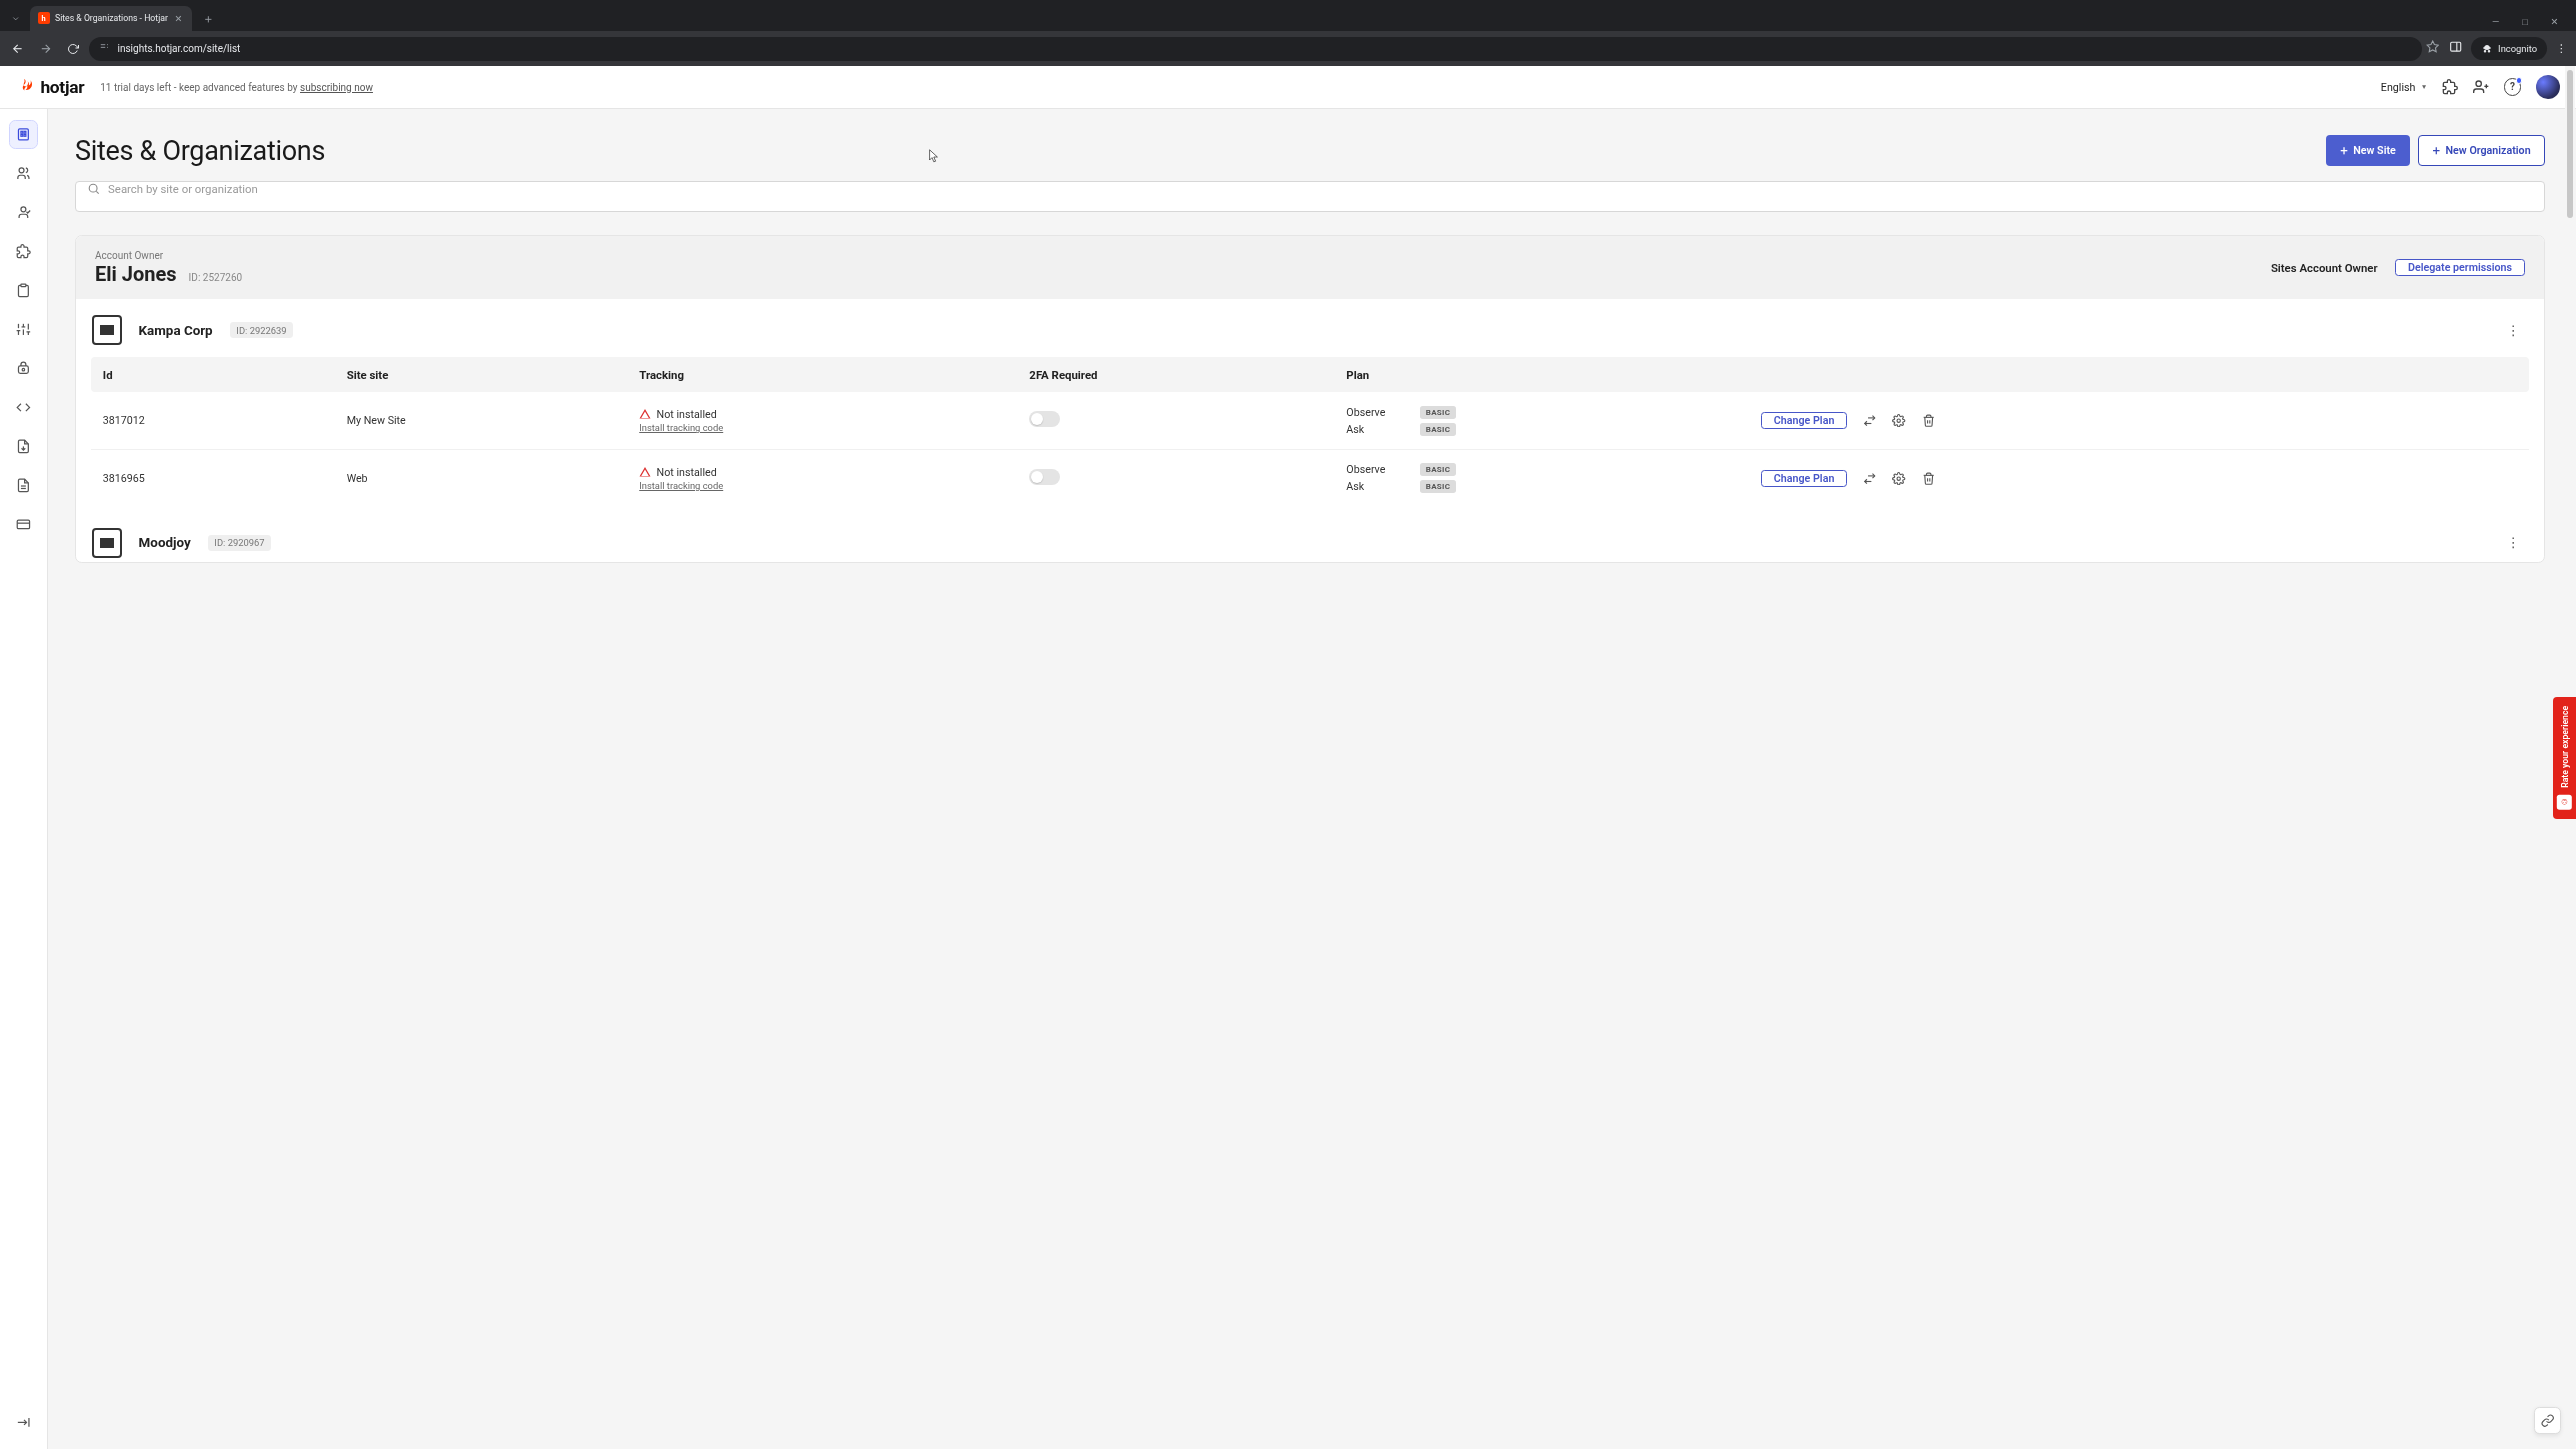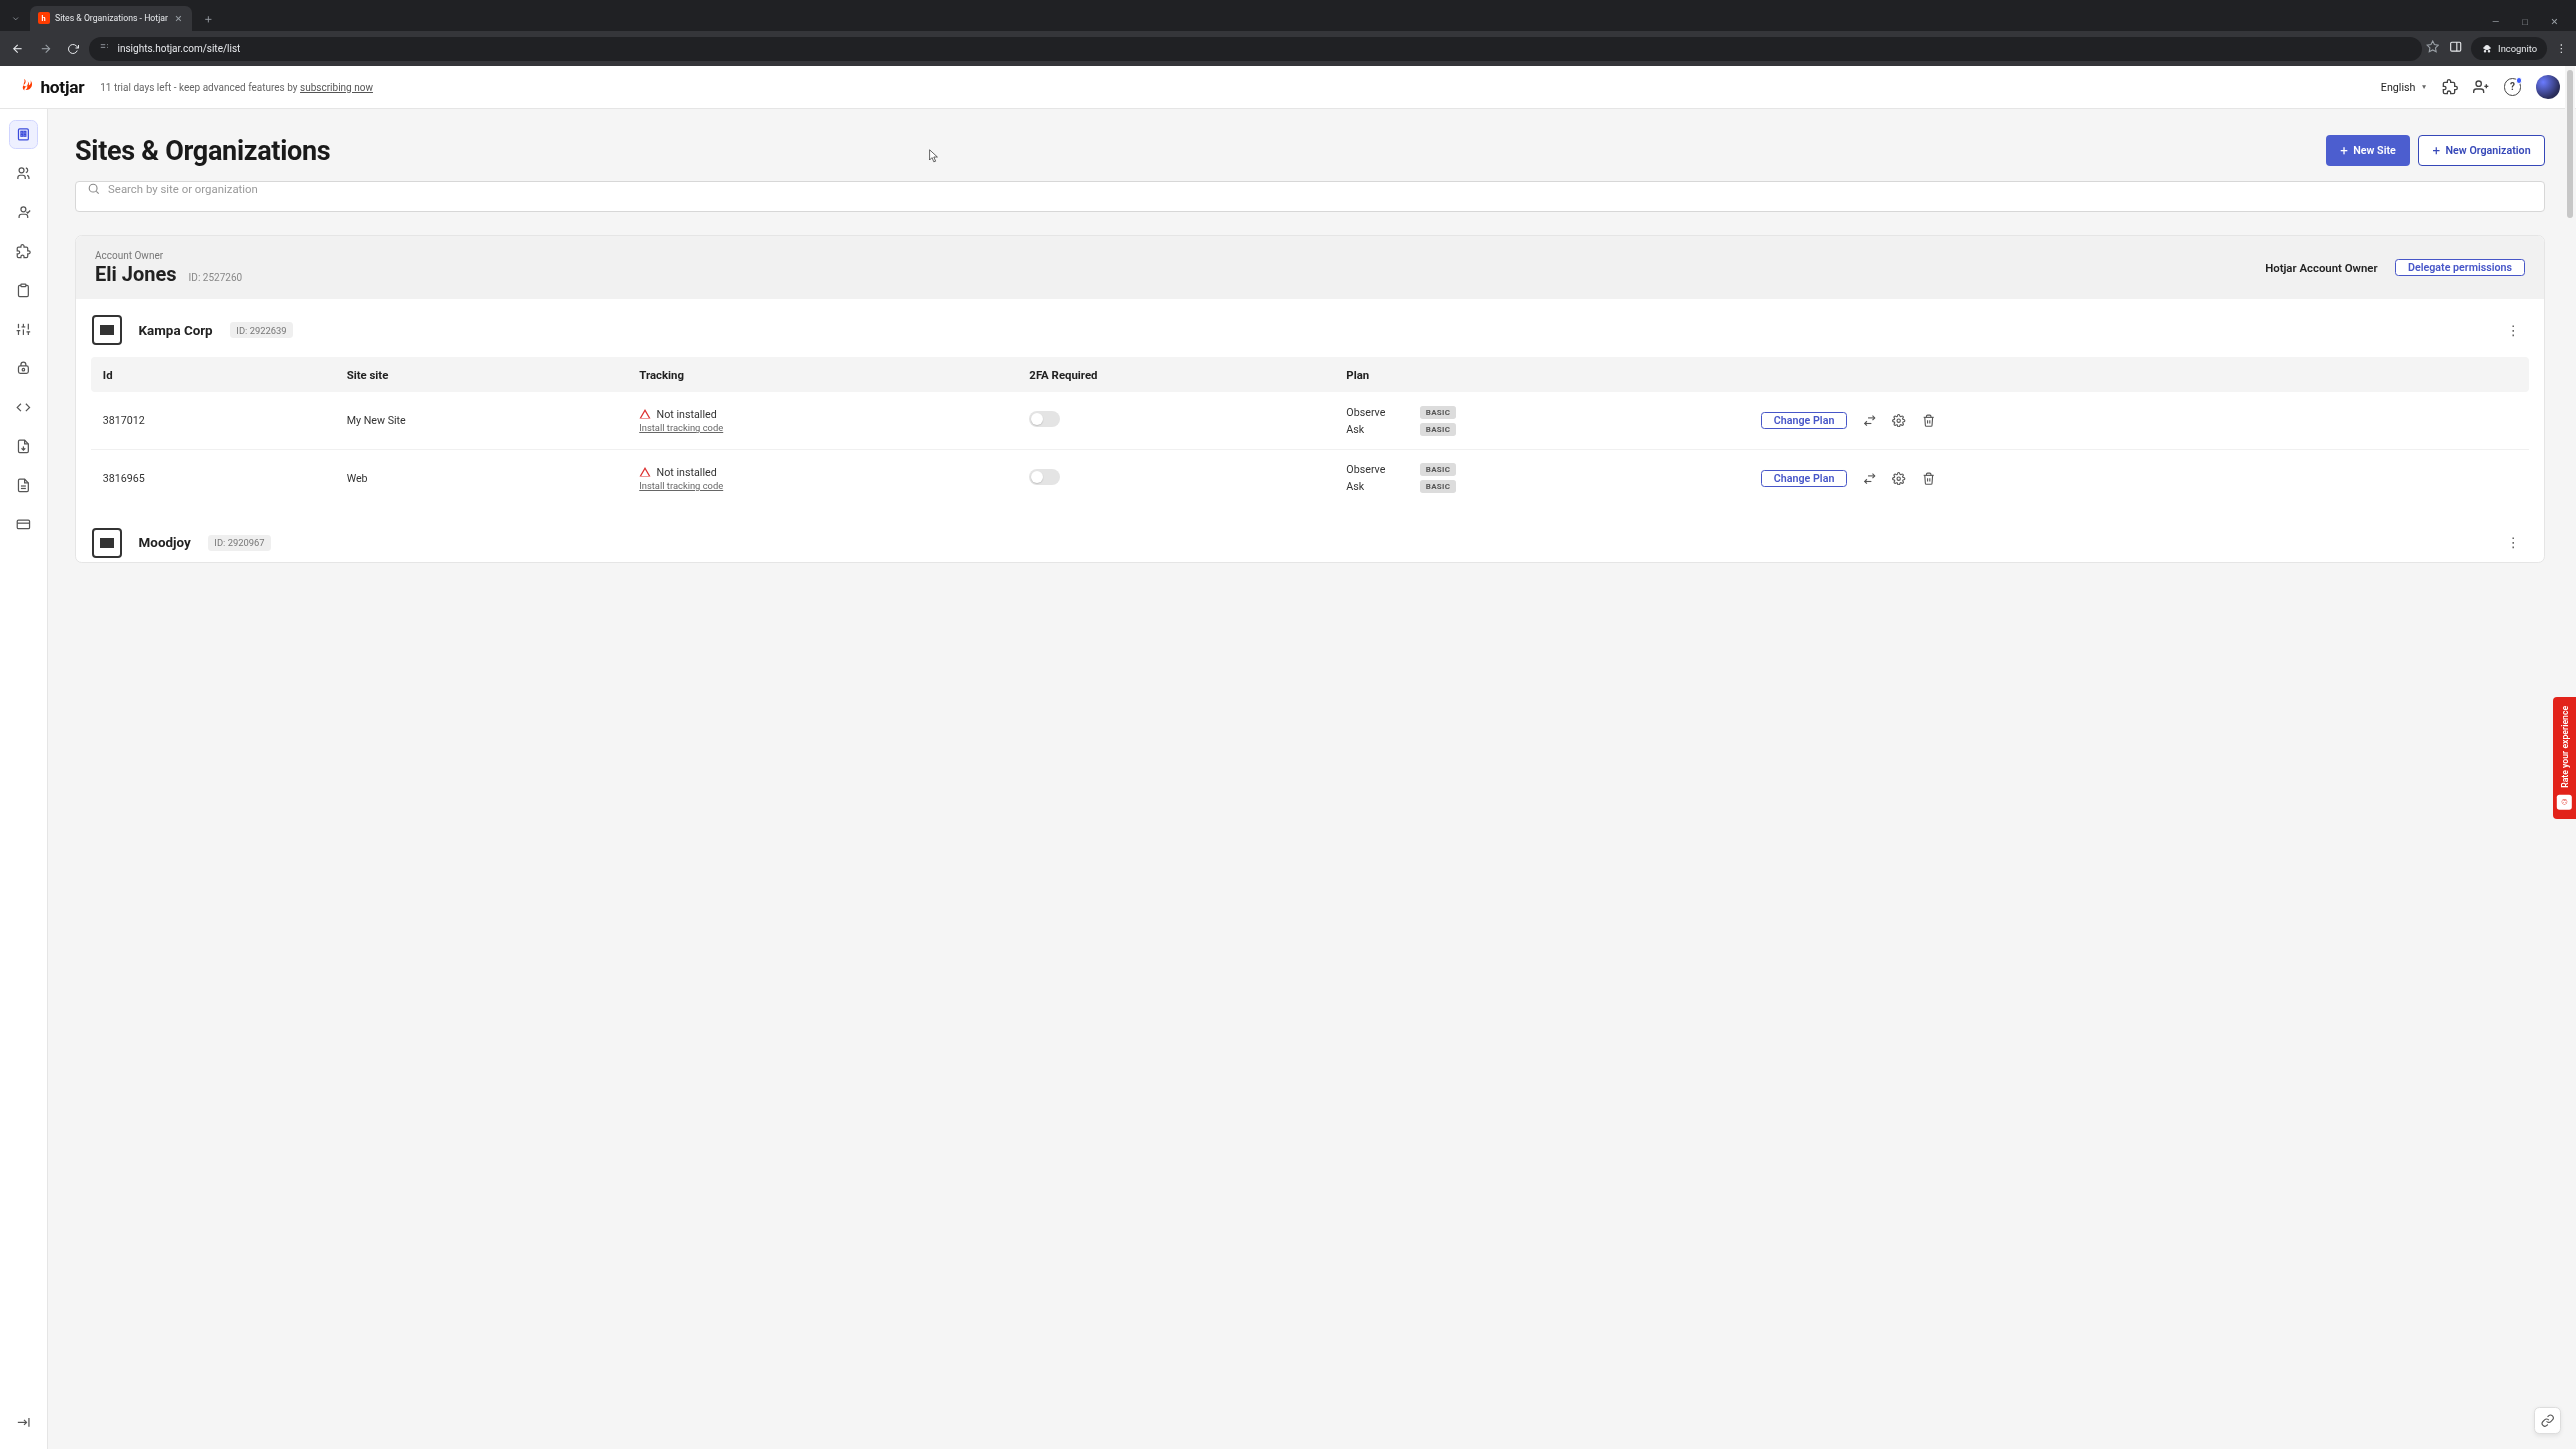--- a/index.html
+++ b/index.html
@@ -45,21 +45,21 @@
 
   .body { flex:1; display:flex; overflow:hidden; }
   .leftnav { width: 48px; background:#fff; border-right:0.7px solid #e5e5e5; display:flex; flex-direction:column; align-items:center; padding-top:12px; gap:12px;}
   .leftnav .navitem { width:27px; height:27px; display:flex; align-items:center; justify-content:center; color:#555; border-radius:5.4px;}
   .leftnav .navitem.active { background:#eef0ff; color:#3b4bdb; outline:0.7px solid #cfd4ff;}
   .leftnav .spacer { flex:1; }
   .leftnav .collapse { margin-bottom:13.4px; }
 
   .main { flex:1; overflow-y:auto; padding: 25.5px 31px 27px 27px; position:relative;}
   .hrow { display:flex; align-items:center; margin-bottom:14.8px;}
-  .hrow h1 { font-size:27px; font-weight:700; color:#1a1a1a; letter-spacing:-0.3px;}
+  .hrow h1 { font-size:27px; font-weight:400; color:#1a1a1a; letter-spacing:-0.3px;}
   .hrow .actions { margin-left:auto; display:flex; gap:8px;}
   .btn { display:inline-flex; align-items:center; gap:5.4px; height:31px; padding:0 13.4px; border-radius:4px; font-size:10.7px; font-weight:600; cursor:pointer; border:1.3px solid transparent;}
   .btn-primary { background:#4c5ecf; color:#fff; }
   .btn-outline { background:#fff; color:#3547b8; border-color:#3547b8;}
   .btn .plus { font-size:13.4px; font-weight:400;}
 
   .search { height:31px; background:#fff; border:0.7px solid #d7d7d7; border-radius:4px; display:flex; align-items:flex-start; padding:0 10.7px; gap:8px; margin-bottom:23px;}
   .search input { border:none; outline:none; flex:1; font-size:11.4px; color:#333; background:transparent;}
   .search input::placeholder { color:#9a9a9a; }
   .search .mag { color:#888; }
@@ -355,21 +355,21 @@
         <div class="card">
           <div class="acct-head">
             <div class="labels">
               <div class="small">Account Owner</div>
               <div>
                 <span class="owner">Eli Jones</span>
                 <span class="idtxt">ID: 2527260</span>
               </div>
             </div>
             <div class="acct-actions">
-              <span class="linklike">Hotjar Account Owner</span>
+              <span class="linklike">Sites Account Owner</span>
               <button class="btn-outline-sm">Delegate permissions</button>
             </div>
           </div>
 
           <div class="org">
             <div class="org-head">
               <div class="org-icon">
                   <div class="inner"></div>
                 </div>
               <span class="org-name">Kampa Corp</span>

